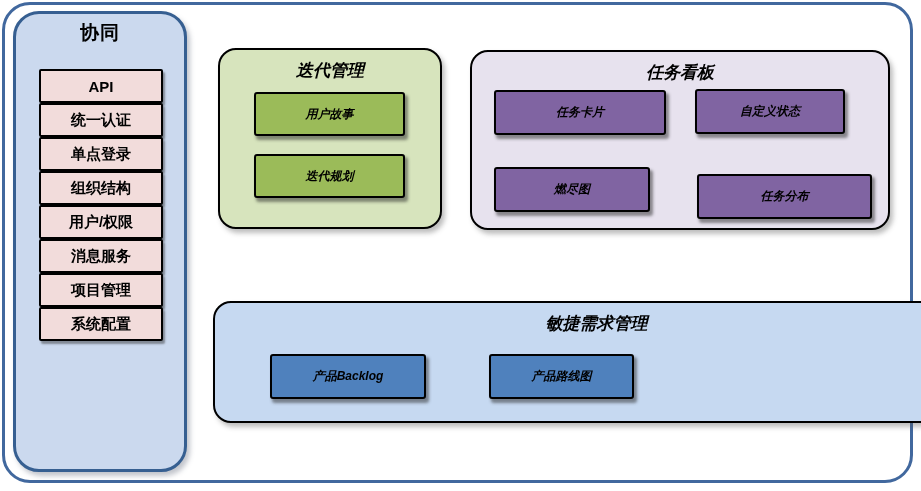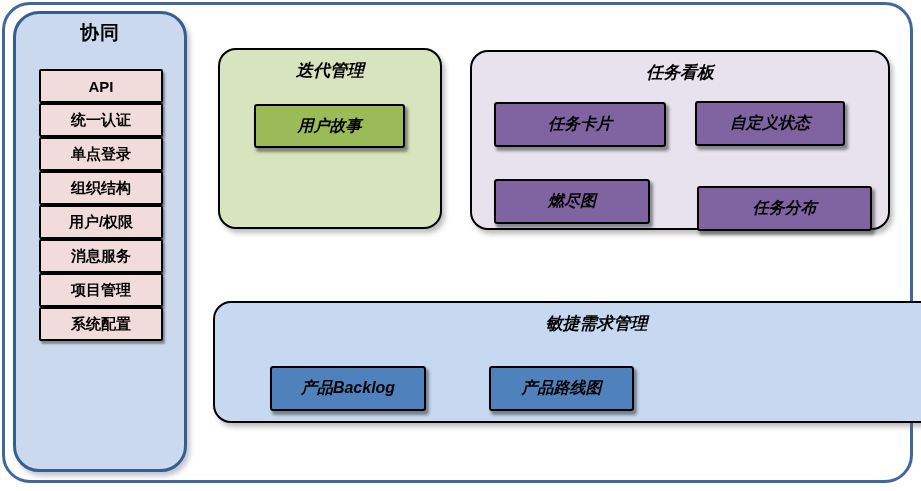--- a/index.html
+++ b/index.html
@@ -67,23 +67,22 @@
     font-size: 17px;
     font-weight: bold;
   }
   .box {
     position: absolute;
     box-sizing: border-box;
     border: 2.5px solid var(--item-border, #000);
     border-radius: 3px;
     box-shadow: 2.5px 3.5px 3px rgba(40,40,40,0.5);
     display: flex; align-items: center; justify-content: center;
-    font-weight: bold; font-size: 16px;
+    font-weight: bold; font-size: 12px;
     font-family: "Liberation Sans", serif;
-    margin-top: 12px;
   }
   
   .group-iteration {
     left: 218px; top: 48px; width: 224px; height: 181px;
     background: var(--iteration-fill, #d7e4bd);
   }
   .group-iteration .box { background: var(--iteration-item-fill, #9bbb59); }
   .box-user-story        { left: 34px;  top: 42px;  width: 151px; height: 44px; }
   .box-iteration-plan    { left: 34px;  top: 104px; width: 151px; height: 44px; }
   
@@ -121,20 +120,21 @@
     <div class="pink-box">用户/权限</div>
     <div class="pink-box">消息服务</div>
     <div class="pink-box">项目管理</div>
     <div class="pink-box">系统配置</div>
   </div>
 </div>
 
 <div class="group group-iteration">
   <div class="group-title">迭代管理</div>
   <div class="box box-user-story">用户故事</div>
+  <div class="box box-iteration-plan">迭代规划</div>
 </div>
 
 <div class="group group-kanban">
   <div class="group-title">任务看板</div>
   <div class="box box-task-card">任务卡片</div>
   <div class="box box-custom-status">自定义状态</div>
   <div class="box box-burndown">燃尽图</div>
   <div class="box box-task-distribution">任务分布</div>
 </div>
 

